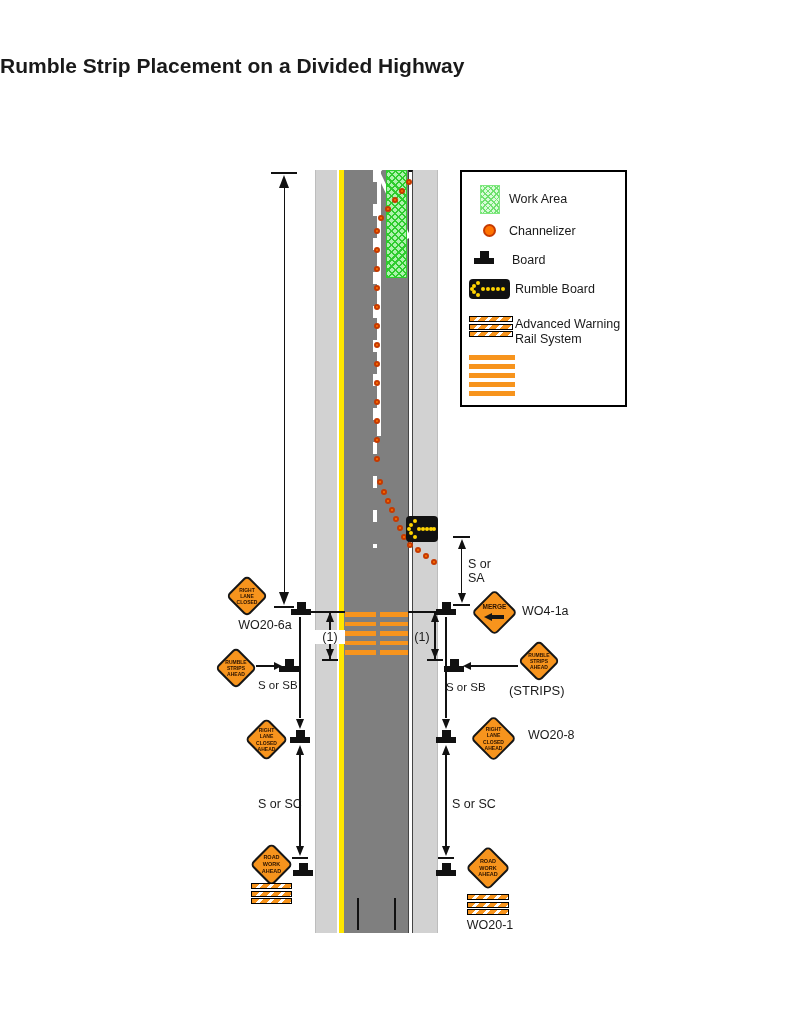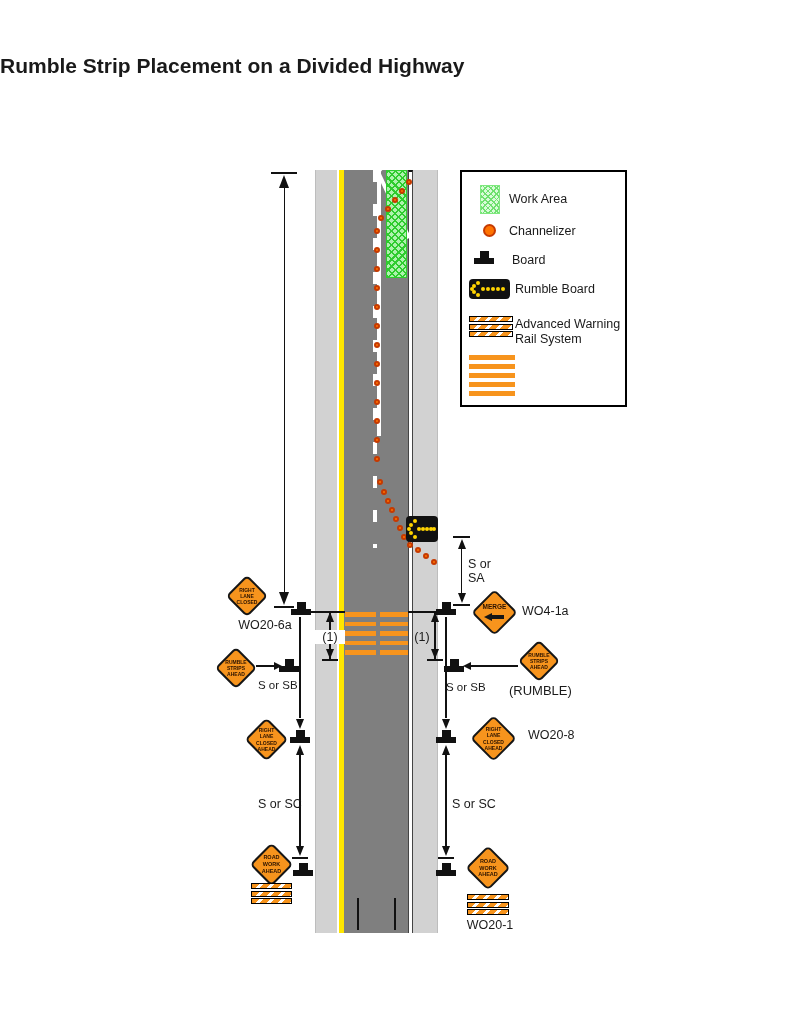--- a/index.html
+++ b/index.html
@@ -306,21 +306,21 @@
       <span class="merge-arrow"></span>
     </div>
   </div>
   <div class="small-label" style="left:522px; top:604px;">WO4-1a</div>
 
   <div class="diamond" style="left:524px; top:646px; width:30px; height:30px;">
     <div class="dtext fs5">RUMBLE
 STRIPS
 AHEAD</div>
   </div>
-  <div class="small-label" style="left:509px; top:683px; font-size:13px;">(RUMBLE)</div>
+  <div class="small-label" style="left:509px; top:683px; font-size:13px;">(STRIPS)</div>
 
   <div class="diamond" style="left:477px; top:722px; width:33px; height:33px;">
     <div class="dtext fs5">RIGHT LANE
 CLOSED
 AHEAD</div>
   </div>
   <div class="small-label" style="left:528px; top:728px;">WO20-8</div>
 
   <div class="diamond" style="left:472px; top:852px; width:32px; height:32px;">
     <div class="dtext fs55">ROAD

